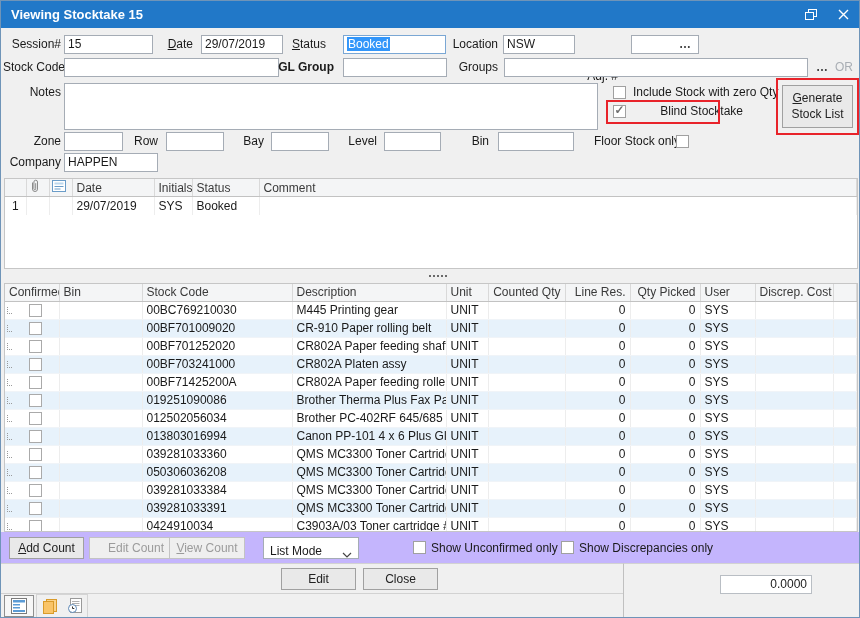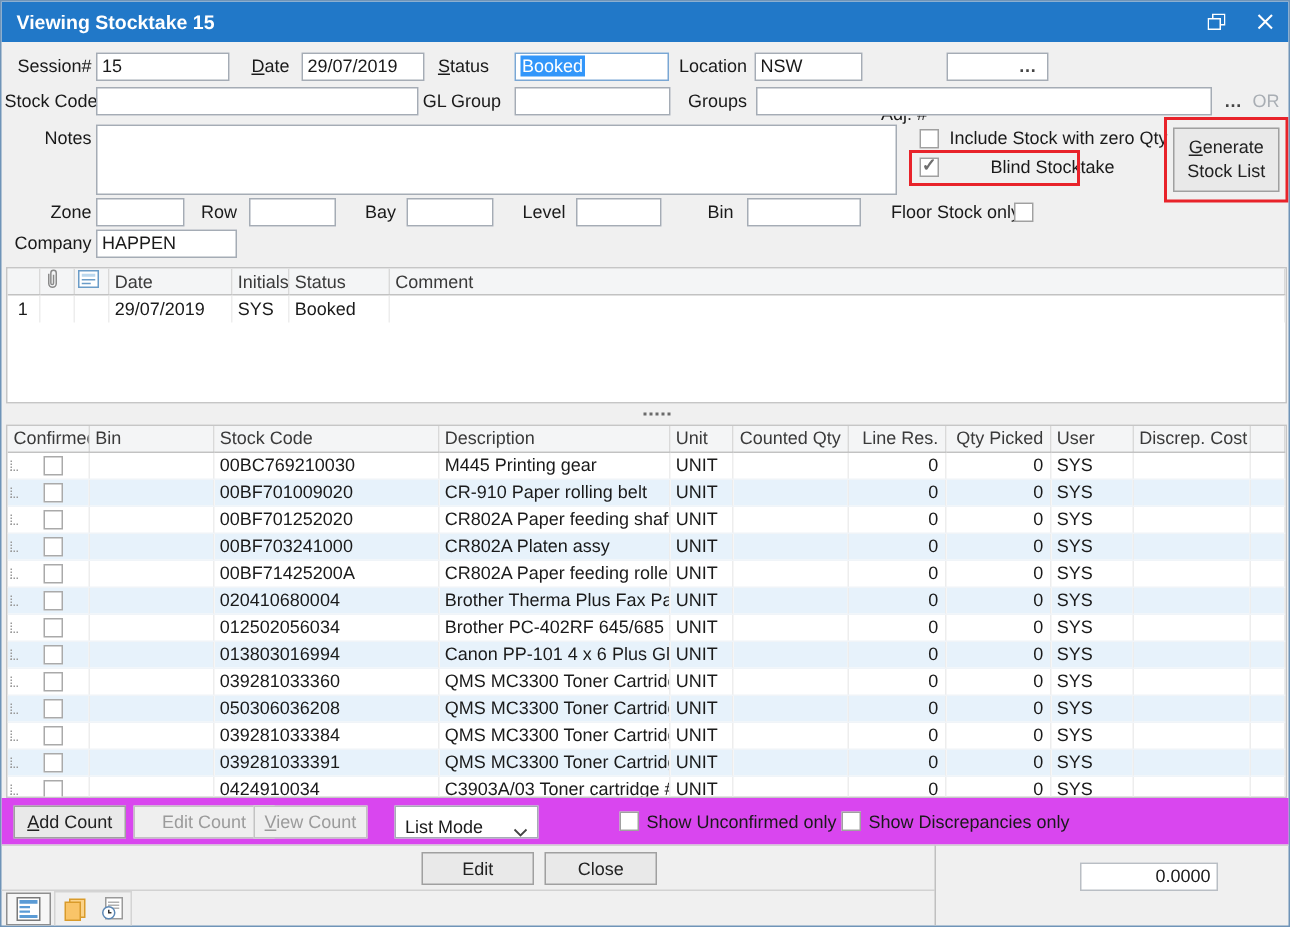--- a/index.html
+++ b/index.html
@@ -39,21 +39,21 @@
   .g2 td { border-bottom:1px solid #f0f4f8; }
   .g2 tbody tr:nth-child(even) { background:#e7f2fb; }
   th.num, td.num { text-align:right; }
   .rowcell-cb { width:13px; height:13px; background:#fff; border:1px solid #aaa; display:inline-block; vertical-align:middle; }
   .treedots { display:inline-block; width:7px; height:7px; border-left:1px dotted #9a9a9a; border-bottom:1px dotted #9a9a9a; }
 
   .splitter { position:absolute; left:3px; right:3px; top:269px; height:12px; display:flex; align-items:center; justify-content:center; }
   .split-dots { width:2px; height:2px; background:#6a6a6a; box-shadow:4px 0 #6a6a6a, 8px 0 #6a6a6a, 12px 0 #6a6a6a, 16px 0 #6a6a6a; }
 
   
-  .controls { position:absolute; left:0; top:531px; width:860px; height:31px; background:#d946ef; }
+  .controls { position:absolute; left:0; top:531px; width:860px; height:31px; background:#c4b5fd; }
   .dd { position:absolute; background:#fff; border:1px solid #a5acb5; display:flex; align-items:flex-end; padding:0 6px; }
   .dd svg { margin-left:auto; }
   .footer-left { position:absolute; left:0; top:562px; width:622px; height:31px; border-top:1px solid #d2d2d2; border-bottom:1px solid #d2d2d2; }
   .right-panel { position:absolute; left:622px; top:562px; width:238px; height:56px; border-left:1px solid #c0c0c0; border-top:1px solid #d2d2d2; }
   .disc-label { position:absolute; left:16px; top:8px; width:78px; font-weight:bold; line-height:1.2; }
   .disc-field { position:absolute; left:96px; top:11px; width:92px; height:19px; background:#fff; border:1px solid #b9bec4; text-align:right; padding:1px 4px; line-height:15px; }
   .toolbar { position:absolute; left:0; top:593px; width:622px; height:25px; }
   .tool-btn { position:absolute; display:flex; align-items:center; justify-content:center; }
   .tool-btn.pressed { border:1px solid #8f8f8f; background:#f7f7f7; }
   .tool-group { position:absolute; left:35px; top:0px; width:52px; height:24px; border:1px solid #d4d4d4; display:flex; align-items:center; justify-content:space-around; }
@@ -87,21 +87,21 @@
   <div class="lbl" style="left:265px;top:34px;width:60px;"><span class="u">S</span><span>tatus</span></div>
   <div class="fld" style="left:342px;top:34px;width:103px;border-color:#7aa7d4;"><span class="sel">Booked</span></div>
   <div class="lbl" style="left:437px;top:34px;width:60px;">Location</div>
   <div class="fld" style="left:502px;top:34px;width:72px;">NSW</div>
   <div class="lbl" style="left:567px;top:34px;width:50px;margin-top:32px;">Adj. #</div>
   <div class="fld" style="left:630px;top:34px;width:68px;"></div>
   <div class="browse-dots" style="left:678px;top:36px;">…</div>
 
   <div class="lbl" style="left:2px;top:57px;width:58px;">Stock Code</div>
   <div class="fld" style="left:63px;top:57px;width:215px;"></div>
-  <div class="lbl" style="left:276px;top:57px;width:57px;">GL Group</div>
+  <div class="lbl" style="left:276px;top:57px;width:57px;font-weight:bold;">GL Group</div>
   <div class="fld" style="left:342px;top:57px;width:104px;"></div>
   <div class="lbl" style="left:440px;top:57px;width:57px;">Groups</div>
   <div class="fld" style="left:503px;top:57px;width:304px;"></div>
   <div class="browse-dots" style="left:815px;top:59px;">…</div>
   <div class="or-text" style="left:834px;top:59px;">OR</div>
 
   <div class="lbl" style="left:2px;top:82px;width:58px;">Notes</div>
   <div class="notes-box" style="left:63px;top:82px;width:534px;height:47px;"></div>
 
   <span class="cbx" style="left:612px;top:85px;"></span>
@@ -278,21 +278,21 @@
       <td class="num">0</td>
       <td class="num">0</td>
       <td>SYS</td>
       <td class="num"></td>
       <td></td>
     </tr>
           <tr>
       <td style="padding:0 0 0 2px;border-right:none;"><span class="treedots"></span></td>
       <td style="text-align:center;"><span class="rowcell-cb"></span></td>
       <td></td>
-      <td>020410680004</td>
+      <td>019251090086</td>
       <td>Brother Therma Plus Fax Paper</td>
       <td>UNIT</td>
       <td class="num"></td>
       <td class="num">0</td>
       <td class="num">0</td>
       <td>SYS</td>
       <td class="num"></td>
       <td></td>
     </tr>
           <tr>

